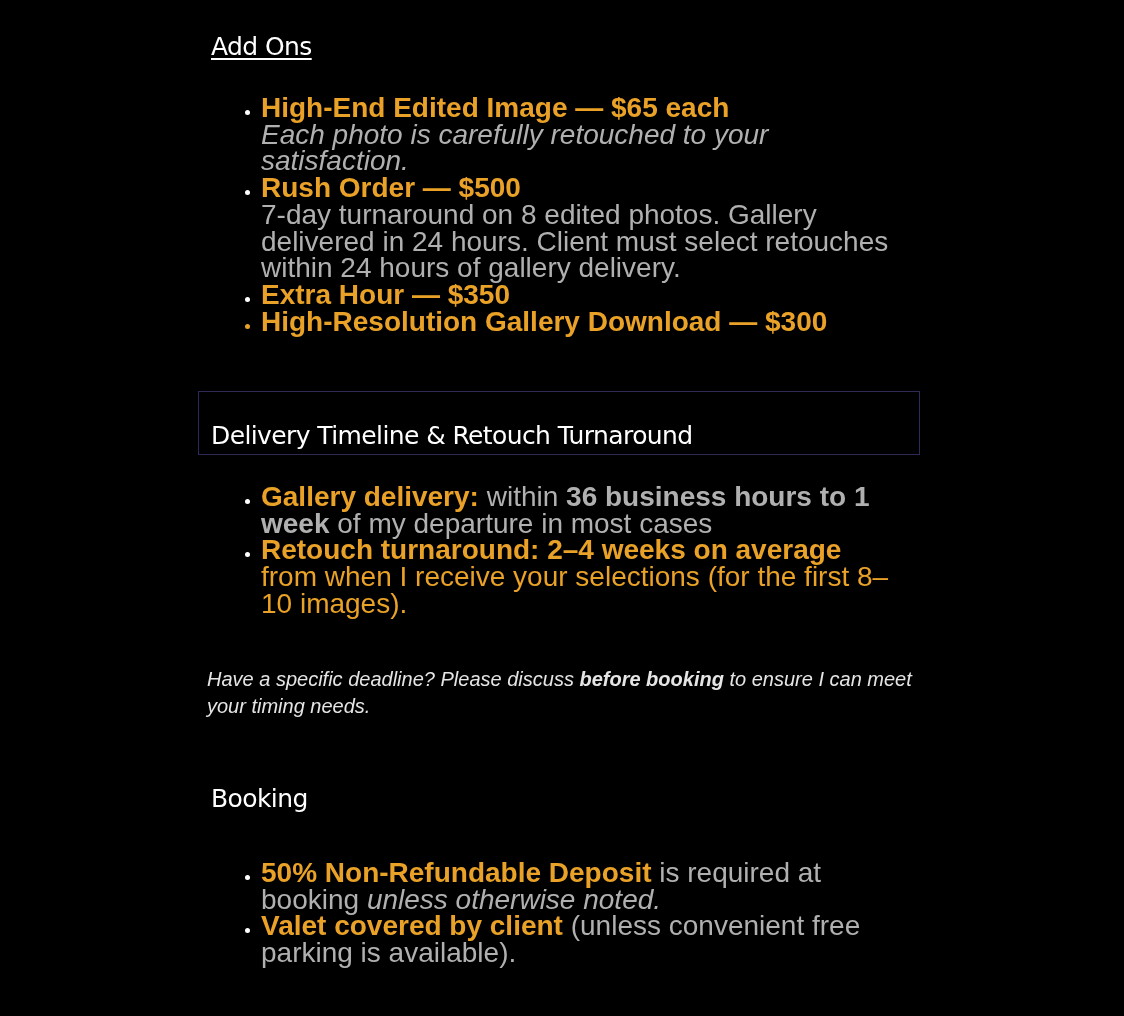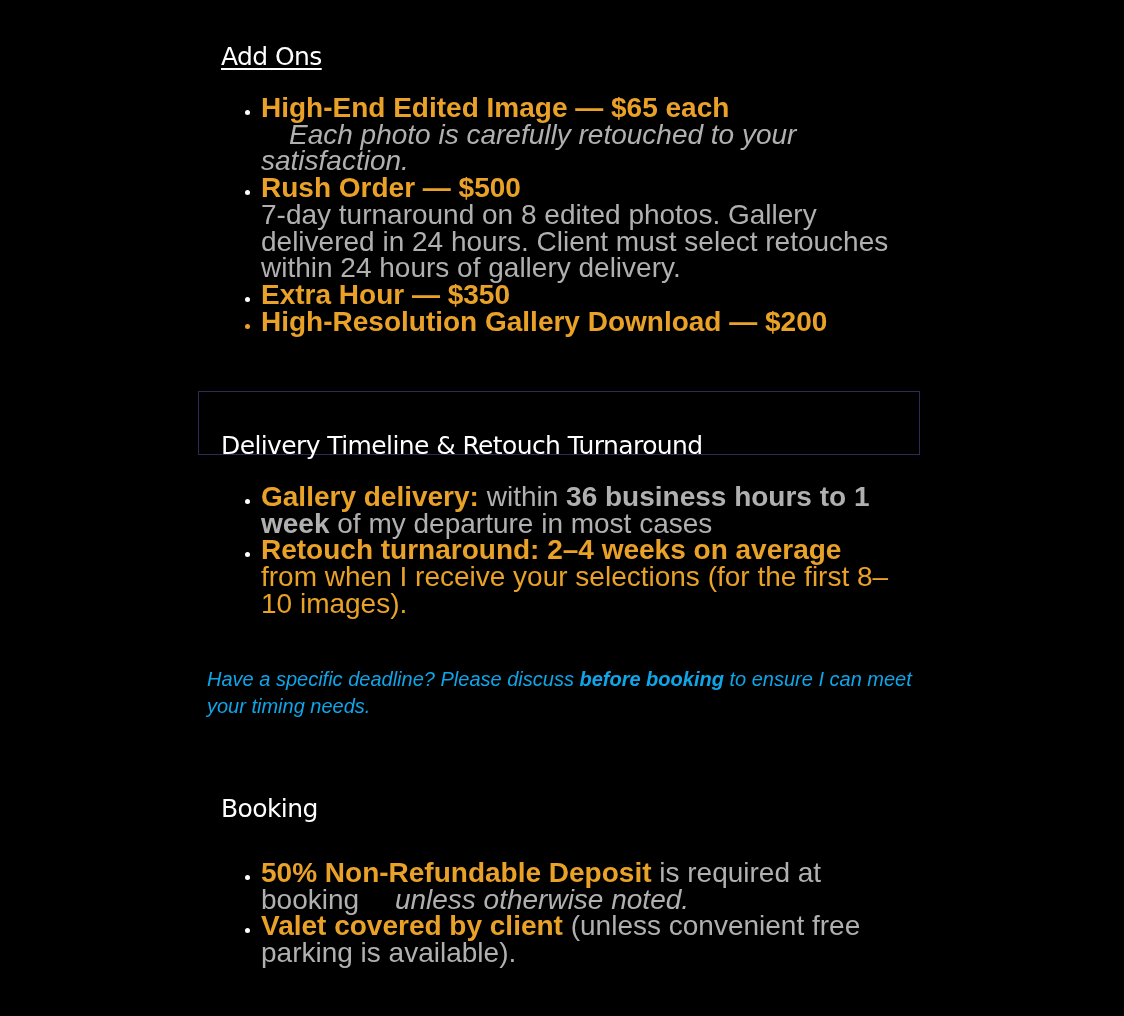--- a/index.html
+++ b/index.html
@@ -1,38 +1,38 @@
 <!DOCTYPE html>
 <html><head>
 <meta charset="utf-8">
 <style>
   html, body { margin:0; padding:0; background:#000; }
   body { width:1124px; height:1016px; overflow:hidden; position:relative;
          font-family:"Liberation Sans", sans-serif; color:#b0b0b0; }
   .content { position:absolute; left:207px; top:0; width:710px; }
-  h2 { font-family:"DejaVu Sans", sans-serif; font-weight:500; color:#fff; margin:14px;
+  h2 { font-family:"DejaVu Sans", sans-serif; font-weight:500; color:#fff; margin:4px;
        font-size:25px; letter-spacing:-0.6px; }
   .h-addons { position:absolute; top:28px; left:0; text-decoration:underline; text-underline-offset:3px; }
   .h-delivery-box { position:absolute; left:-9px; top:391px; width:722px; height:64px;
        border:1px solid #2e2a55; box-sizing:border-box; }
   .h-delivery { position:absolute; top:417px; left:0; }
   .h-booking { position:absolute; top:780px; left:0; }
   ul { margin:0; padding:0 0 0 54px; list-style:disc; position:absolute; left:0; width:640px; }
   li { font-size:28px; line-height:26.7px; color:#b0b0b0; }
   li::marker { color:#fff; font-size:16px; }
   li.orange-marker::marker { color:#e9a227; }
   .or { color:#e9a227; font-weight:bold; }
   .or-n { color:#e9a227; }
   .gr-b { color:#b0b0b0; font-weight:bold; }
-  .it { font-style:italic;margin-left:28px; }
+  .it { font-style:italic; }
   .list1 { top:95px; }
   .list2 { top:484px; }
   .list3 { top:860px; }
   .note { position:absolute; top:666px; left:0; width:710px; font-size:20px; line-height:26.7px;
-          font-style:italic; color:#0ea5e9; margin:0; }
+          font-style:italic; color:#e5e5e5; margin:0; }
   .note b { font-weight:bold; }
 </style>
 </head>
 <body>
 
 <div class="content">
 
   <h2 class="h-addons">Add Ons</h2>
 
   <ul class="list1">
@@ -41,21 +41,21 @@
       <span class="it">Each photo is carefully retouched to your satisfaction.</span>
     </li>
     <li>
       <span class="or">Rush Order — $500</span><br>
       <span>7-day turnaround on 8 edited photos. Gallery delivered in 24 hours. Client must select retouches within 24 hours of gallery delivery.</span>
     </li>
     <li>
       <span class="or">Extra Hour — $350</span><br>
     </li>
     <li class="orange-marker">
-      <span class="or">High-Resolution Gallery Download — $200</span>
+      <span class="or">High-Resolution Gallery Download — $300</span>
     </li>
   </ul>
 
   <div class="h-delivery-box"></div>
   <h2 class="h-delivery">Delivery Timeline &amp; Retouch Turnaround</h2>
 
   <ul class="list2">
     <li>
       <span class="or">Gallery delivery:</span><span> within </span><span class="gr-b">36 business hours to 1 week</span><span> of my departure in most cases</span>
     </li>

